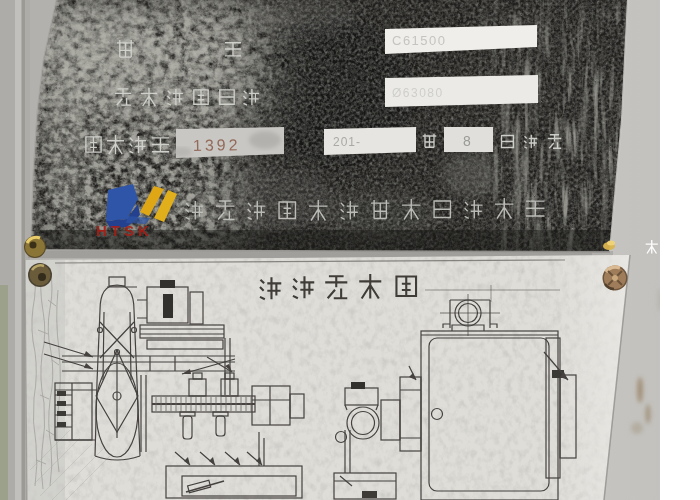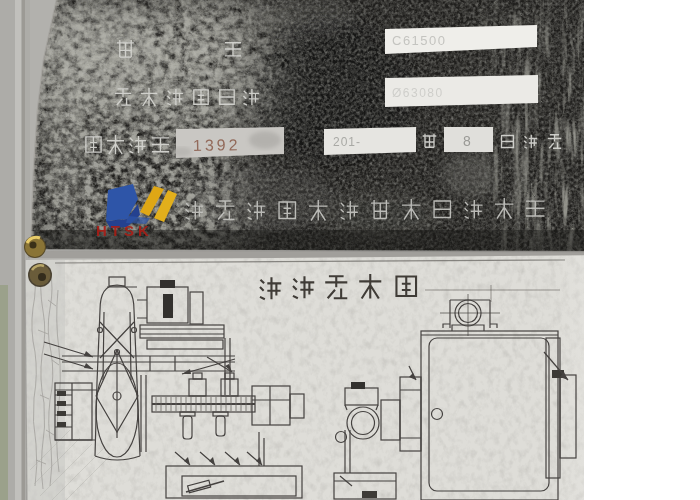--- a/index.html
+++ b/index.html
@@ -1,14 +1,14 @@
 <!DOCTYPE html>
 <html><head><meta charset="utf-8"><style>
 html,body{margin:0;padding:0}
-.stage{position:relative;width:584px;height:500px;overflow:hidden;background:#f9a8d4;font-family:"Liberation Sans",sans-serif}
+.stage{position:relative;width:660px;height:500px;overflow:hidden;background:#f9a8d4;font-family:"Liberation Sans",sans-serif}
 </style></head>
 <body>
 <div class="stage">
 <svg width="700" height="500" viewBox="0 0 700 500">
 <defs>
 
   <filter id="speck" color-interpolation-filters="sRGB" x="0" y="0" width="700" height="260" filterUnits="userSpaceOnUse">
     <feTurbulence type="fractalNoise" baseFrequency="0.33" numOctaves="3" seed="7" result="n"></feTurbulence>
     <feColorMatrix in="n" type="matrix" values="0 0 0 0 0.52  0 0 0 0 0.52  0 0 0 0 0.50  0.8 0.8 0.8 0 -0.95"></feColorMatrix>
     <feComposite in2="SourceGraphic" operator="in"></feComposite>

